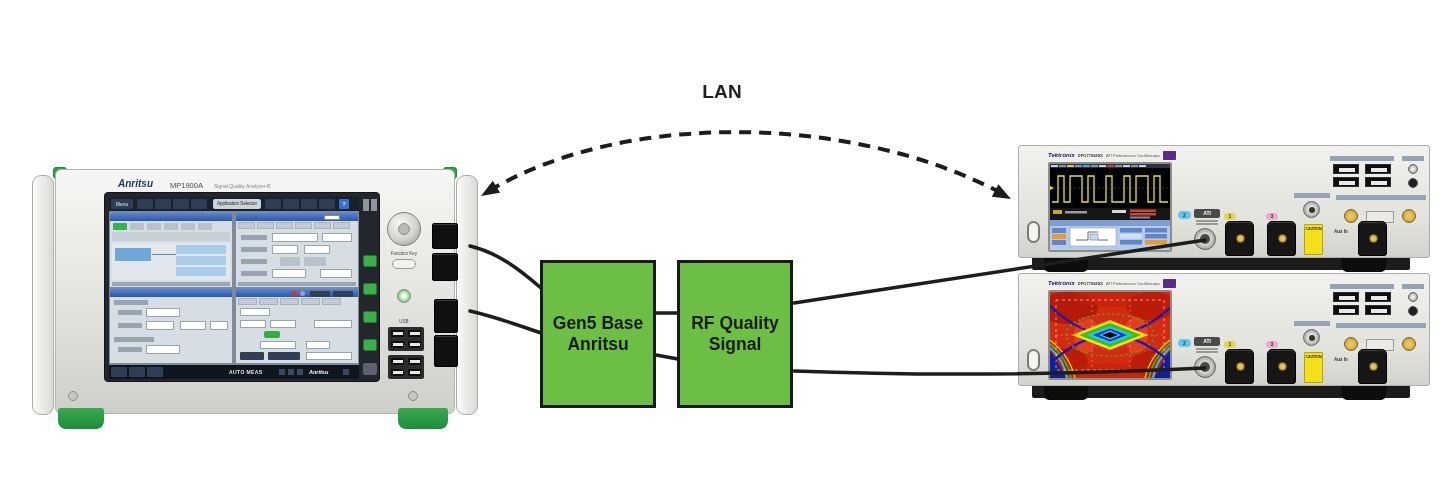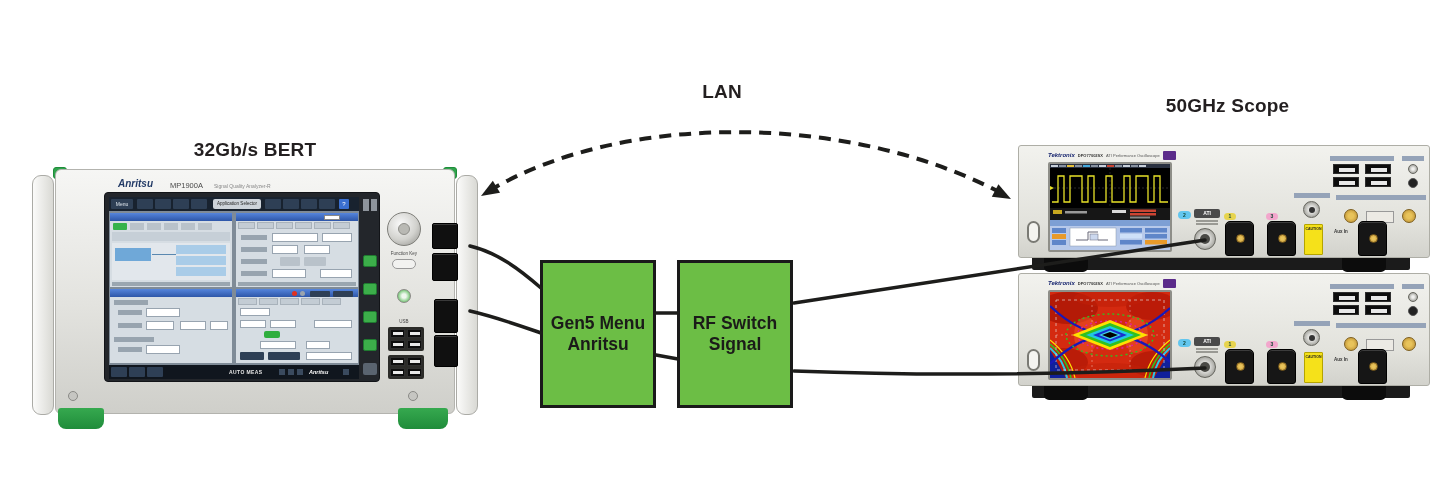--- a/index.html
+++ b/index.html
@@ -47,23 +47,21 @@
   .base{background:#1b1b1b;border-radius:2px;}
   .sfoot{background:#0c0c0c;border-radius:0 0 5px 5px;}
   .micro{color:#444;}
   svg{display:block;}
 </style>
 </head>
 <body>
 
 <div id="canvas">
 
-  <div class="abs lbl-big" style="left:140px;top:139px;width:230px;">32Gb/s BERT</div>
   <div class="abs lbl-big" style="left:670px;top:81px;width:104px;">LAN</div>
-  <div class="abs lbl-big" style="left:1120px;top:95px;width:215px;">50GHz Scope</div>
 
   <div class="abs" style="left:30px;top:165px;width:450px;height:270px;">
     <div class="abs nub" style="left:23px;top:2px;width:14px;height:12px;"></div>
     <div class="abs nub" style="left:413px;top:2px;width:14px;height:12px;"></div>
     <div class="abs bert-body" style="left:25px;top:4px;width:400px;height:245px;"></div>
     <div class="abs handle" style="left:2px;top:10px;width:22px;height:240px;"></div>
     <div class="abs handle" style="left:426px;top:10px;width:22px;height:240px;"></div>
 
     <div class="abs" style="left:88px;top:13px;font-size:10px;font-weight:bold;font-style:italic;color:#223a66;">Anritsu</div>
     <div class="abs" style="left:140px;top:16px;font-size:7.5px;color:#4a4a4a;">MP1900A</div>
@@ -229,25 +227,25 @@
     <div class="abs conn-blk" style="left:404px;top:134px;width:24px;height:34px;"></div>
     <div class="abs conn-blk" style="left:404px;top:170px;width:24px;height:32px;"></div>
 
     <div class="abs screwc" style="left:38px;top:226px;width:10px;height:10px;"></div>
     <div class="abs screwc" style="left:378px;top:226px;width:10px;height:10px;"></div>
     <div class="abs foot" style="left:28px;top:243px;width:46px;height:21px;"></div>
     <div class="abs foot" style="left:368px;top:243px;width:50px;height:21px;"></div>
   </div>
 
   <div class="abs gbox" style="left:540px;top:260px;width:116px;height:148px;">
-    <span>Gen5 Menu</span>
+    <span>Gen5 Base</span>
     <span>Anritsu</span>
   </div>
   <div class="abs gbox" style="left:677px;top:260px;width:116px;height:148px;">
-    <span>RF Switch</span>
+    <span>RF Quality</span>
     <span>Signal</span>
   </div>
 
   <div class="abs base" style="left:1032px;top:254px;width:378px;height:16px;"></div>
   <div class="abs sfoot" style="left:1044px;top:258px;width:44px;height:14px;"></div>
   <div class="abs sfoot" style="left:1342px;top:258px;width:44px;height:14px;"></div>
   <div class="abs base" style="left:1032px;top:382px;width:378px;height:16px;"></div>
   <div class="abs sfoot" style="left:1044px;top:386px;width:44px;height:14px;"></div>
   <div class="abs sfoot" style="left:1342px;top:386px;width:44px;height:14px;"></div>
 

